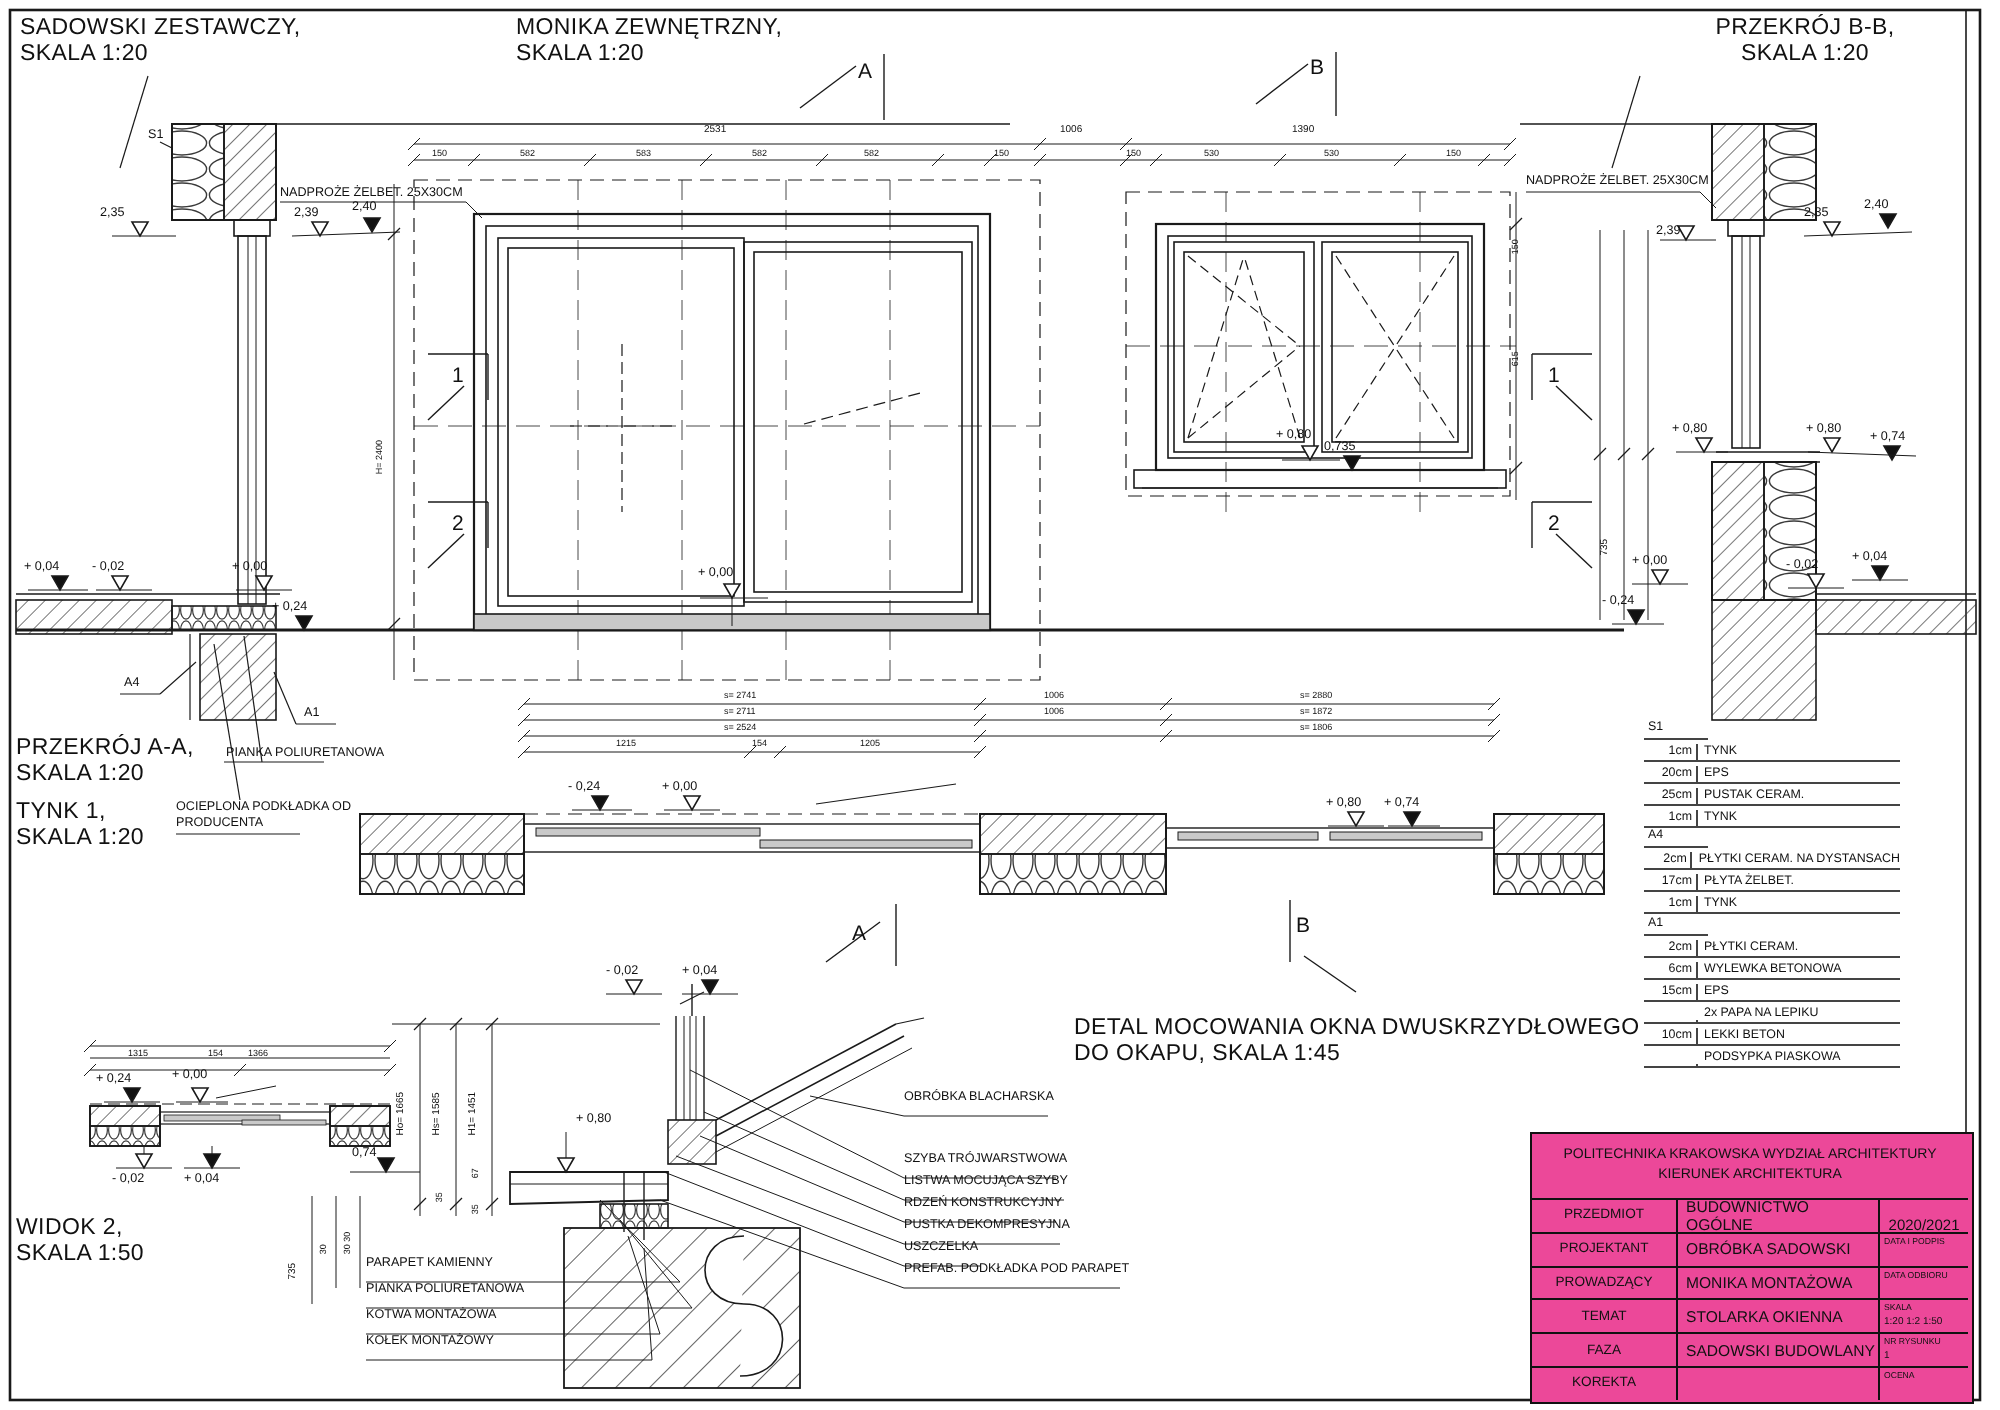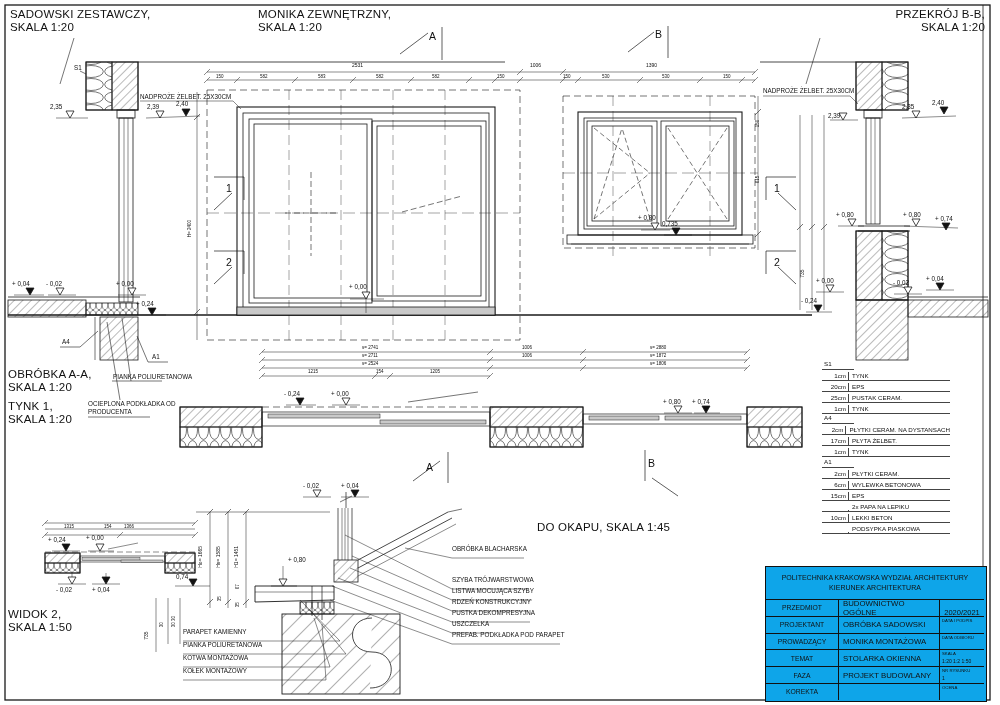--- a/index.html
+++ b/index.html
@@ -5,30 +5,30 @@
   html,body{margin:0;padding:0;background:#e8e8e8}
   #sheet{position:relative;width:1000px;height:705px;background:#fff;
          font-family:"Liberation Sans",sans-serif;color:#111;overflow:hidden}
   svg{position:absolute;left:0;top:0}
   .lbl{position:absolute;white-space:nowrap;line-height:1.15;color:#111}
   .t11{font-size:11.5px;letter-spacing:.2px}
   .t10{font-size:10.5px}
   .t6{font-size:6.3px}
   .t5{font-size:5px}
   .t4{font-size:4.5px}
-  .right{text-align:right}
+  .right{text-align:center}
   .rot{transform:rotate(-90deg);transform-origin:0 100%}
   .legend{position:absolute;left:822px;width:128px;font-size:6.2px}
   .lg-code{width:30px;border-bottom:1px solid #444;padding:0 0 1px 2px;height:8px}
   .lg-row{display:flex;border-bottom:1px solid #444;height:10px;align-items:flex-end}
   .lg-t{width:24px;text-align:right;padding:0 2px 1px 0;border-right:1px solid #444}
   .lg-m{padding:0 0 1px 3px;flex:1;white-space:nowrap}
   #tb{position:absolute;left:765px;top:566px;width:220px;height:134px;
       border:1.2px solid #111;display:grid;grid-template-columns:72px 101px 45px;
-      grid-template-rows:32px repeat(6,16.8px);background:#0ea5e9}
+      grid-template-rows:32px repeat(6,16.8px);background:#ec4899}
   .tb-c{border-top:1px solid #111;border-left:1px solid #111;display:flex;
         align-items:center;justify-content:center;overflow:hidden}
   .tb-head{grid-column:1/4;border:none;flex-direction:column;font-size:7px;text-align:center;line-height:1.45}
   .tb-label{border-left:none;font-size:6.8px}
   .tb-value{justify-content:flex-start;padding-left:4px;font-size:7.8px}
   .tb-side{flex-direction:column;align-items:flex-start;justify-content:flex-start;
            padding:1px 0 0 2px;font-size:4.3px;line-height:1.5}
   .tb-side-big{font-size:7.5px;align-items:center;justify-content:center;padding:13px}
   .tb-side2{font-size:5px}
 </style>
@@ -399,26 +399,27 @@
   </g>
 </g>
 </svg>
 
 <span class="lbl t11" style="left:10px;top:8px">SADOWSKI ZESTAWCZY,</span>
 <span class="lbl t11" style="left:10px;top:21px">SKALA 1:20</span>
 <span class="lbl t11" style="left:258px;top:8px">MONIKA ZEWNĘTRZNY,</span>
 <span class="lbl t11" style="left:258px;top:21px">SKALA 1:20</span>
 <span class="lbl t11 right" style="left:820px;top:8px;width:165px">PRZEKRÓJ B-B,</span>
 <span class="lbl t11 right" style="left:820px;top:21px;width:165px">SKALA 1:20</span>
-<span class="lbl t11" style="left:8px;top:368px">OBRÓBKA A-A,</span>
+<span class="lbl t11" style="left:8px;top:368px">PRZEKRÓJ A-A,</span>
 <span class="lbl t11" style="left:8px;top:381px">SKALA 1:20</span>
 <span class="lbl t11" style="left:8px;top:400px">TYNK 1,</span>
 <span class="lbl t11" style="left:8px;top:413px">SKALA 1:20</span>
 <span class="lbl t11" style="left:8px;top:608px">WIDOK 2,</span>
 <span class="lbl t11" style="left:8px;top:621px">SKALA 1:50</span>
+<span class="lbl t11" style="left:537px;top:508px">DETAL MOCOWANIA OKNA DWUSKRZYDŁOWEGO</span>
 <span class="lbl t11" style="left:537px;top:521px">DO OKAPU, SKALA 1:45</span>
 
 <span class="lbl t10" style="left:429px;top:30px">A</span>
 <span class="lbl t10" style="left:655px;top:28px">B</span>
 <span class="lbl t10" style="left:426px;top:461px">A</span>
 <span class="lbl t10" style="left:648px;top:457px">B</span>
 <span class="lbl t10" style="left:226px;top:182px">1</span>
 <span class="lbl t10" style="left:226px;top:256px">2</span>
 <span class="lbl t10" style="left:774px;top:182px">1</span>
 <span class="lbl t10" style="left:774px;top:256px">2</span>
@@ -594,21 +595,21 @@
   <div class="tb-c tb-label">PROWADZĄCY</div>
   <div class="tb-c tb-value">MONIKA MONTAŻOWA</div>
   <div class="tb-c tb-side">DATA ODBIORU</div>
   <div class="tb-c tb-label">TEMAT</div>
   <div class="tb-c tb-value">STOLARKA OKIENNA</div>
   <div class="tb-c tb-side">
     <span>SKALA</span>
     <span class="tb-side2">1:20 1:2 1:50</span>
   </div>
   <div class="tb-c tb-label">FAZA</div>
-  <div class="tb-c tb-value">PROJEKT BUDOWLANY</div>
+  <div class="tb-c tb-value">SADOWSKI BUDOWLANY</div>
   <div class="tb-c tb-side">
     <span>NR RYSUNKU</span>
     <span class="tb-side2">1</span>
   </div>
   <div class="tb-c tb-label">KOREKTA</div>
   <div class="tb-c tb-value"></div>
   <div class="tb-c tb-side">OCENA</div>
 </div>
 
 </div>

